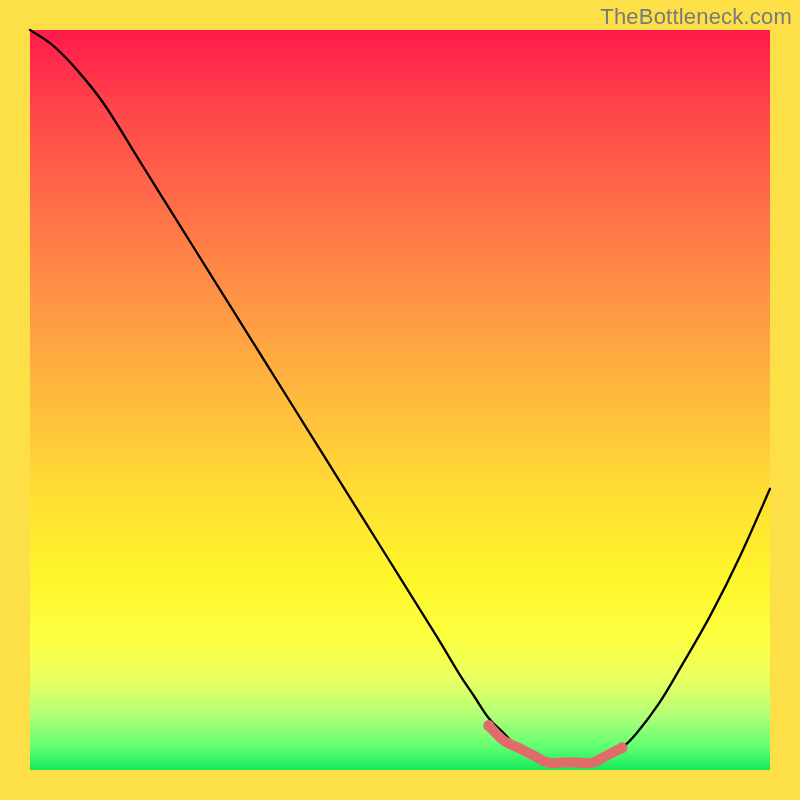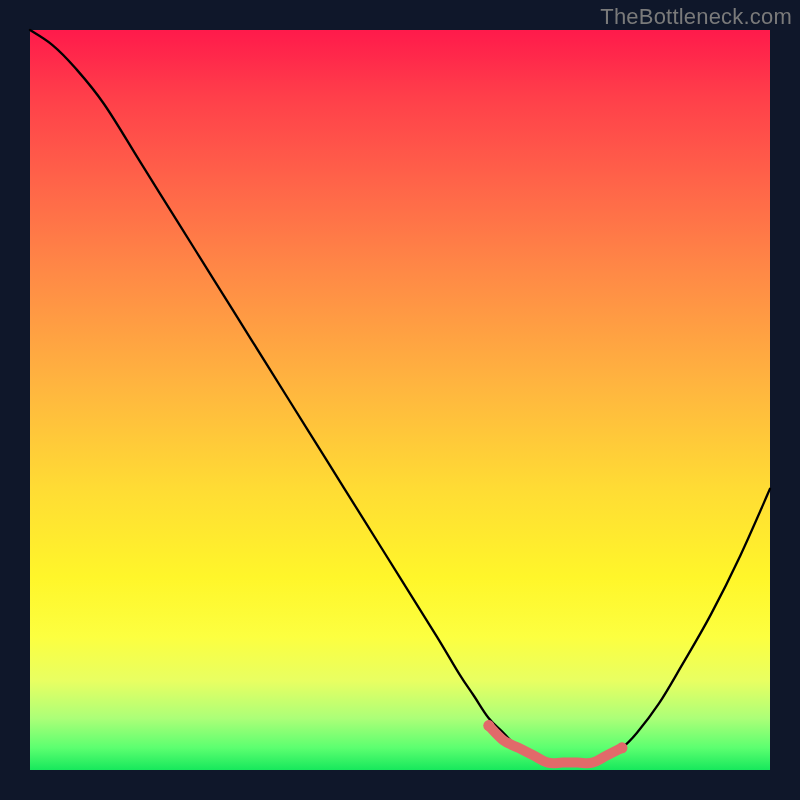--- a/index.html
+++ b/index.html
@@ -8,21 +8,21 @@
     width: 800px;
     height: 800px;
     background: #000;
     overflow: hidden;
     font-family: Arial, Helvetica, sans-serif;
   }
   .frame {
     position: relative;
     width: 800px;
     height: 800px;
-    background: #0f172a;
+    background: #fde047;
   }
   .plot {
     position: absolute;
     left: 30px;
     top: 30px;
     width: 740px;
     height: 740px;
     background: linear-gradient(
       to bottom,
       #ff1a4b 0%,

